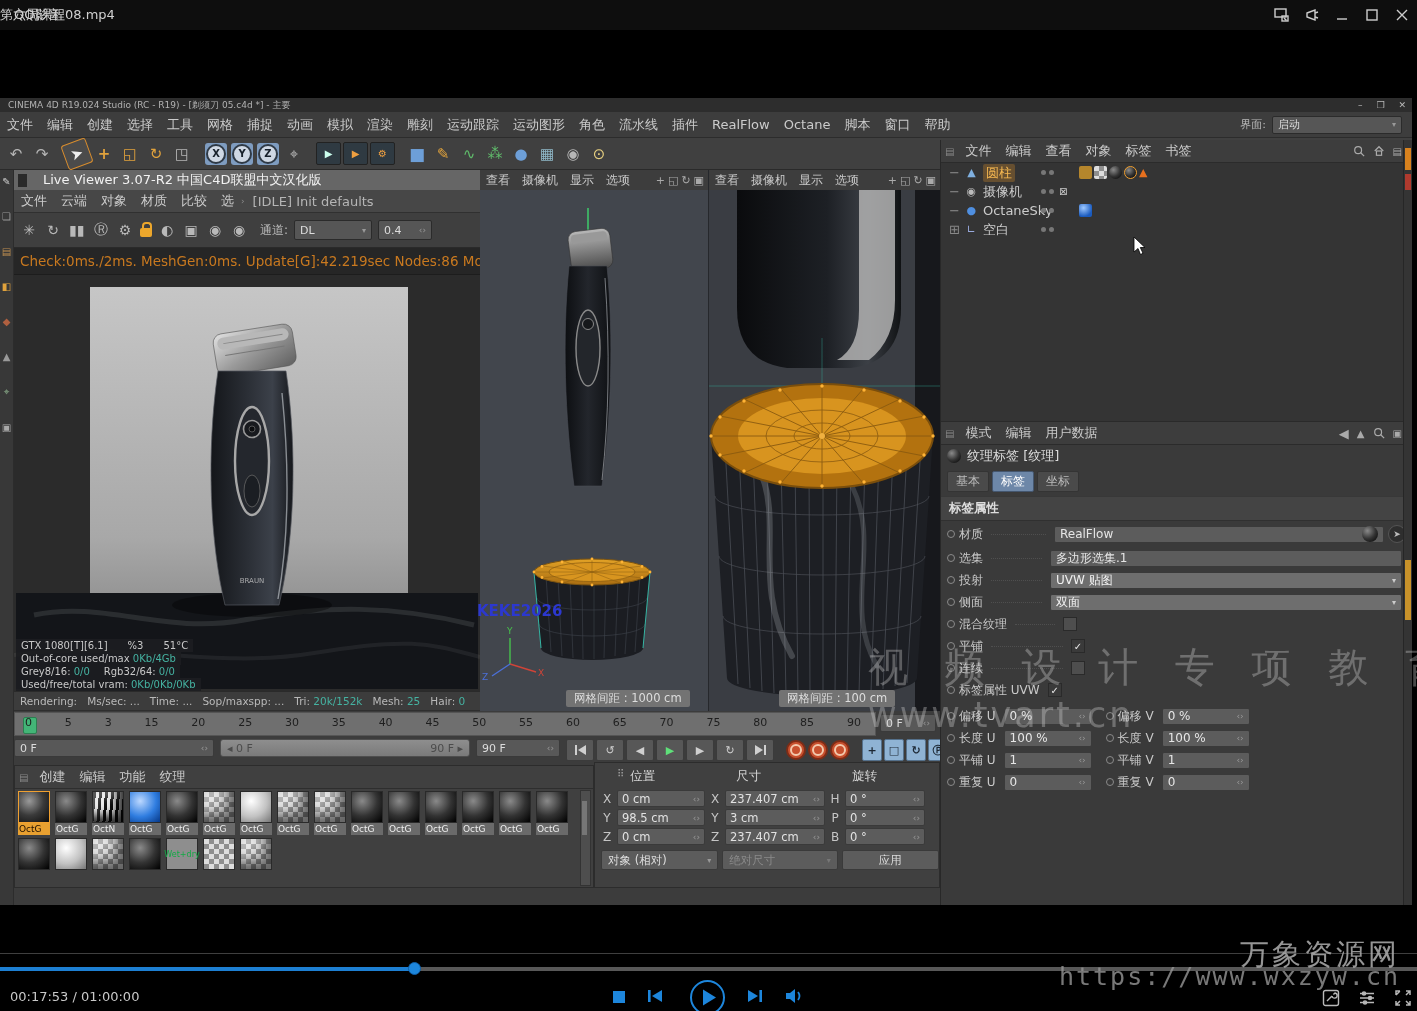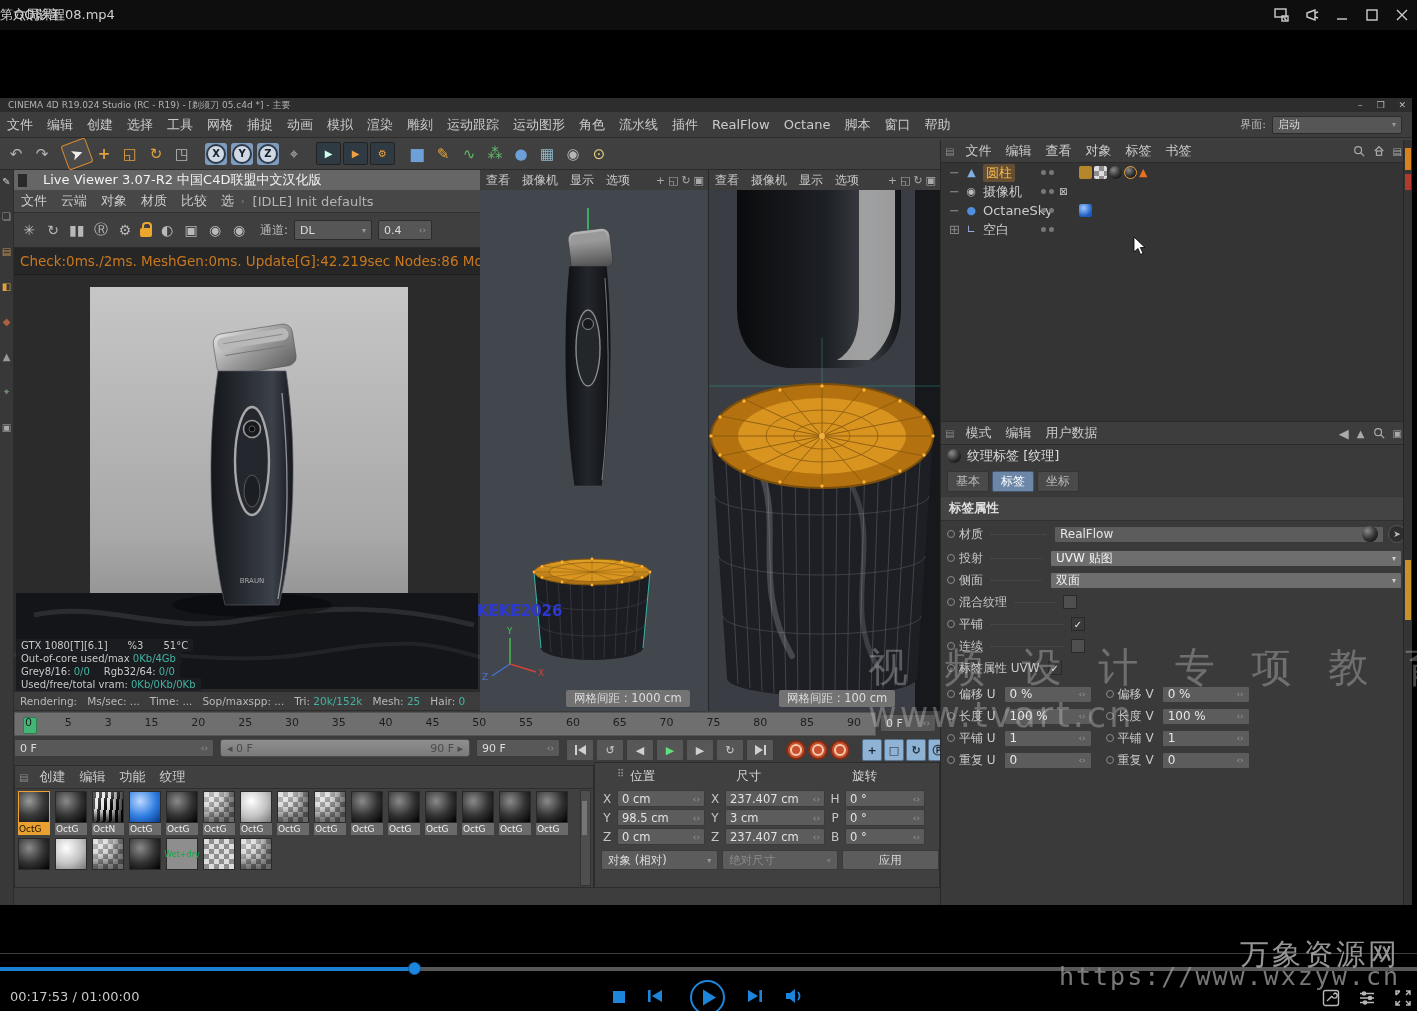--- a/index.html
+++ b/index.html
@@ -924,20 +924,28 @@
           <span class="albl">材质</span>
           <span class="lead"></span>
           <span class="afld" style="width:330px">
             <span>RealFlow</span>
             <span class="tag t-dark" style="border-radius:50%;width:16px;height:16px"></span>
           </span>
           <span style="width:16px;height:16px;border-radius:50%;background:#2e2e2e;border:1px solid #555;color:#bbb;font-size:9px;display:flex;align-items:center;justify-content:center;margin-right:4px">➤</span>
         </div>
         <div class="arow">
           <span class="adot"></span>
+          <span class="albl">选集</span>
+          <span class="lead"></span>
+          <span class="afld" style="width:352px;margin-right:8px">
+              <span>多边形选集.1</span>
+            </span>
+        </div>
+        <div class="arow">
+          <span class="adot"></span>
           <span class="albl">投射</span>
           <span class="lead"></span>
           <span class="adrop" style="width:352px;margin-right:8px">
             <span>UVW 贴图</span>
               <span style="font-size:8px;color:#ccc">▾</span>
           </span>
         </div>
         <div class="arow">
           <span class="adot"></span>
           <span class="albl">侧面</span>

